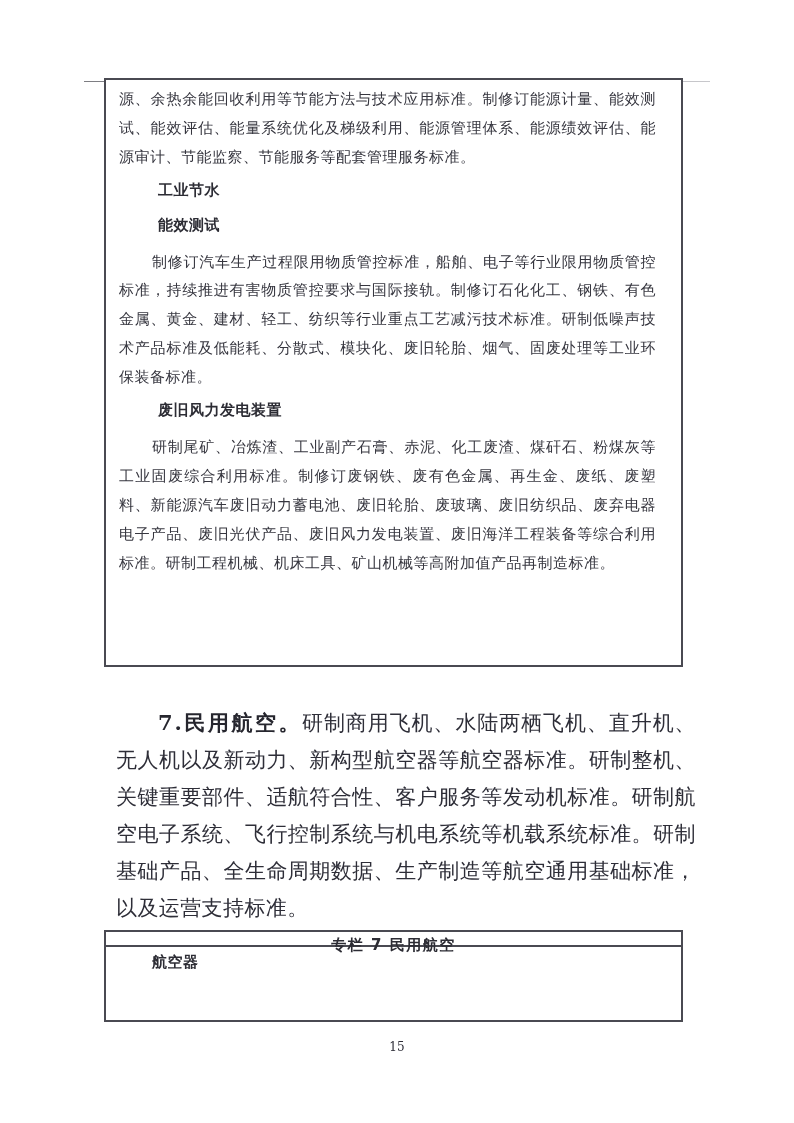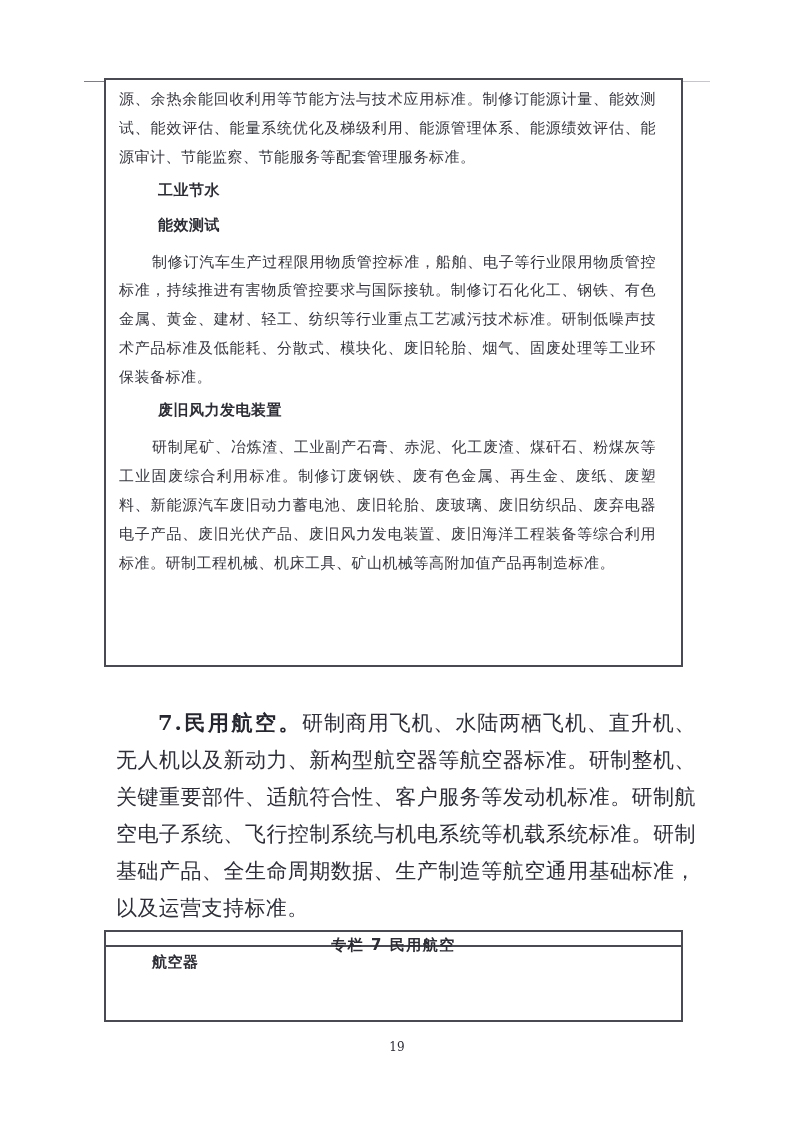--- a/index.html
+++ b/index.html
@@ -134,13 +134,13 @@
   <span class="lead">7.民用航空。</span><span>研制商用飞机、水陆两栖飞机、直升机、无人机以及新动力、新构型航空器等航空器标准。研制整机、关键重要部件、适航符合性、客户服务等发动机标准。研制航空电子系统、飞行控制系统与机电系统等机载系统标准。研制基础产品、全生命周期数据、生产制造等航空通用基础标准，以及运营支持标准。</span>
 </p>
 
 <section class="box2">
   <div class="box2-title">专栏 7 民用航空</div>
   <div class="box2-body">
     <h4 class="box2-heading">航空器</h4>
   </div>
 </section>
 
-<div class="page-number">19</div>
+<div class="page-number">15</div>
 
 </body></html>

